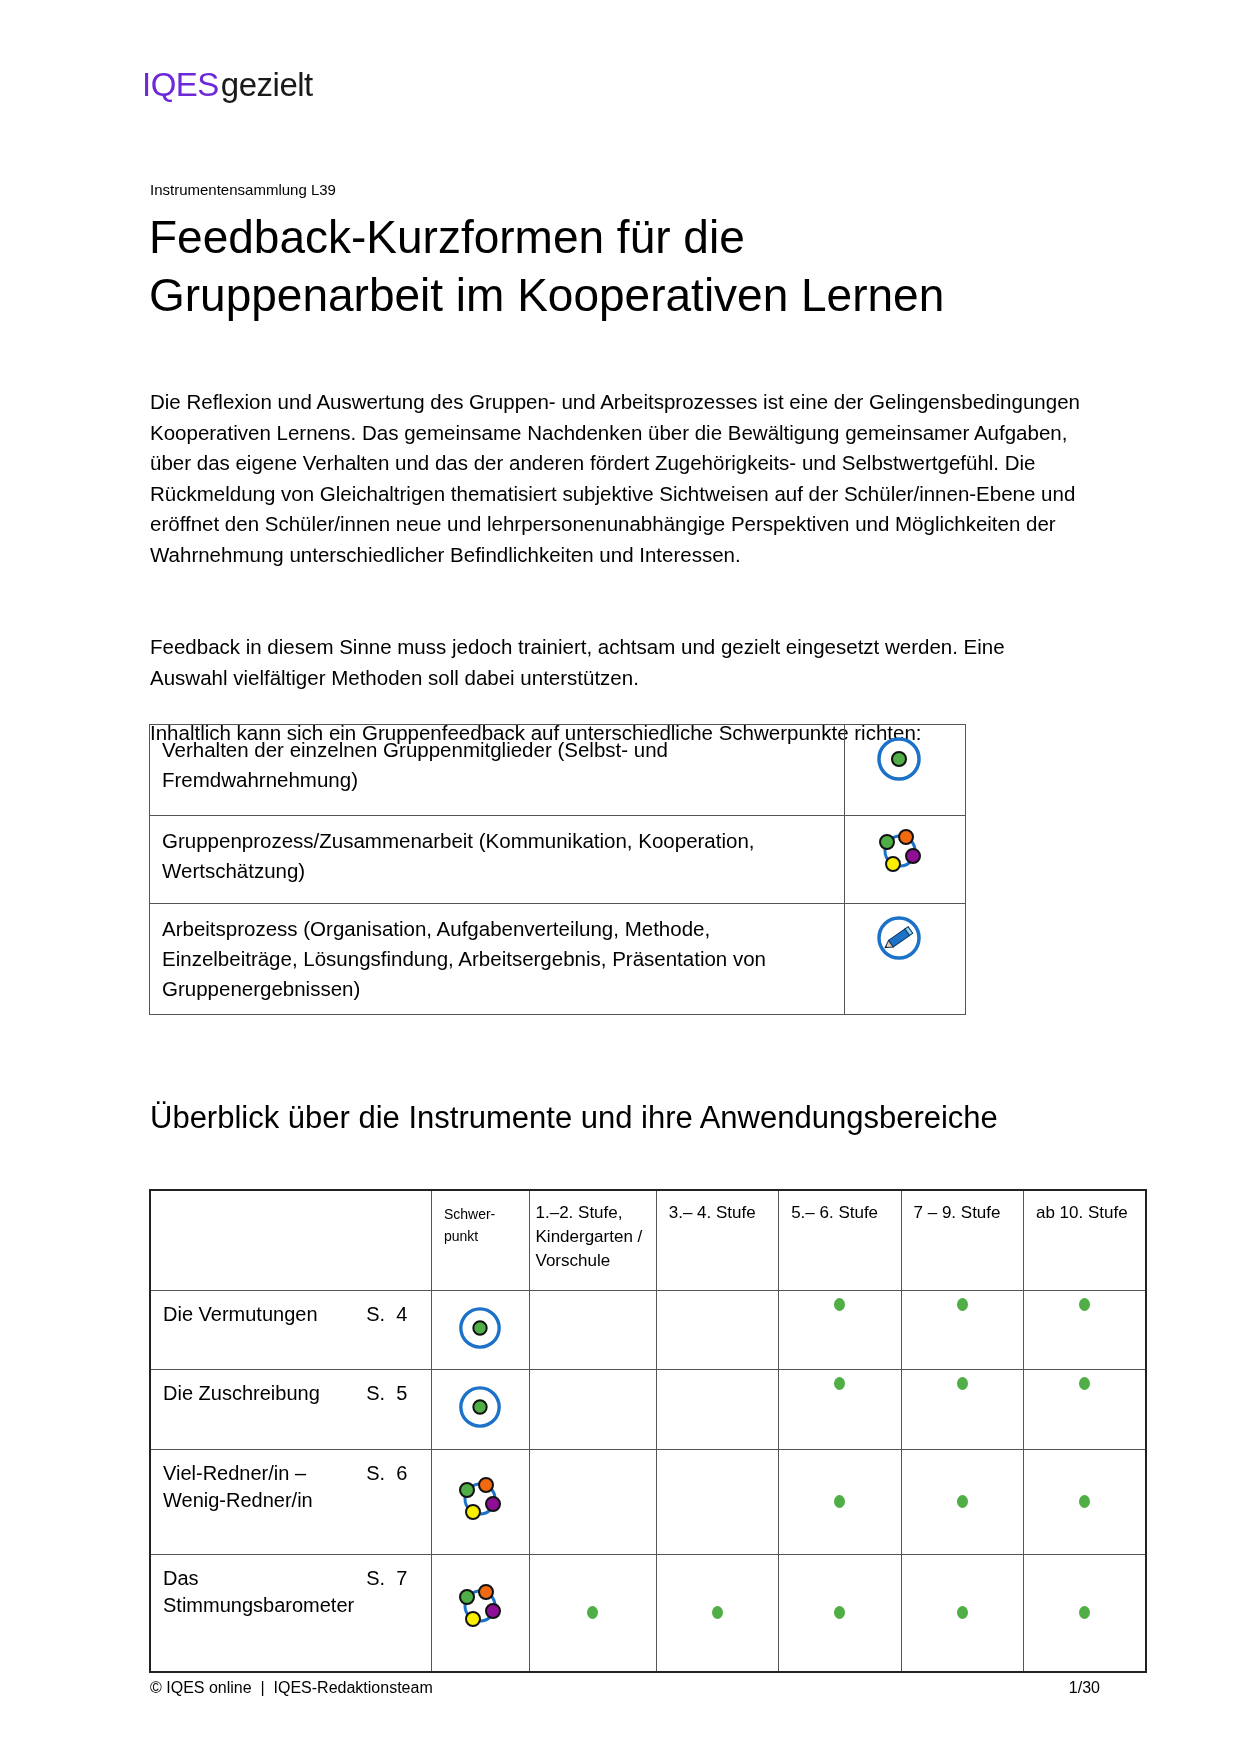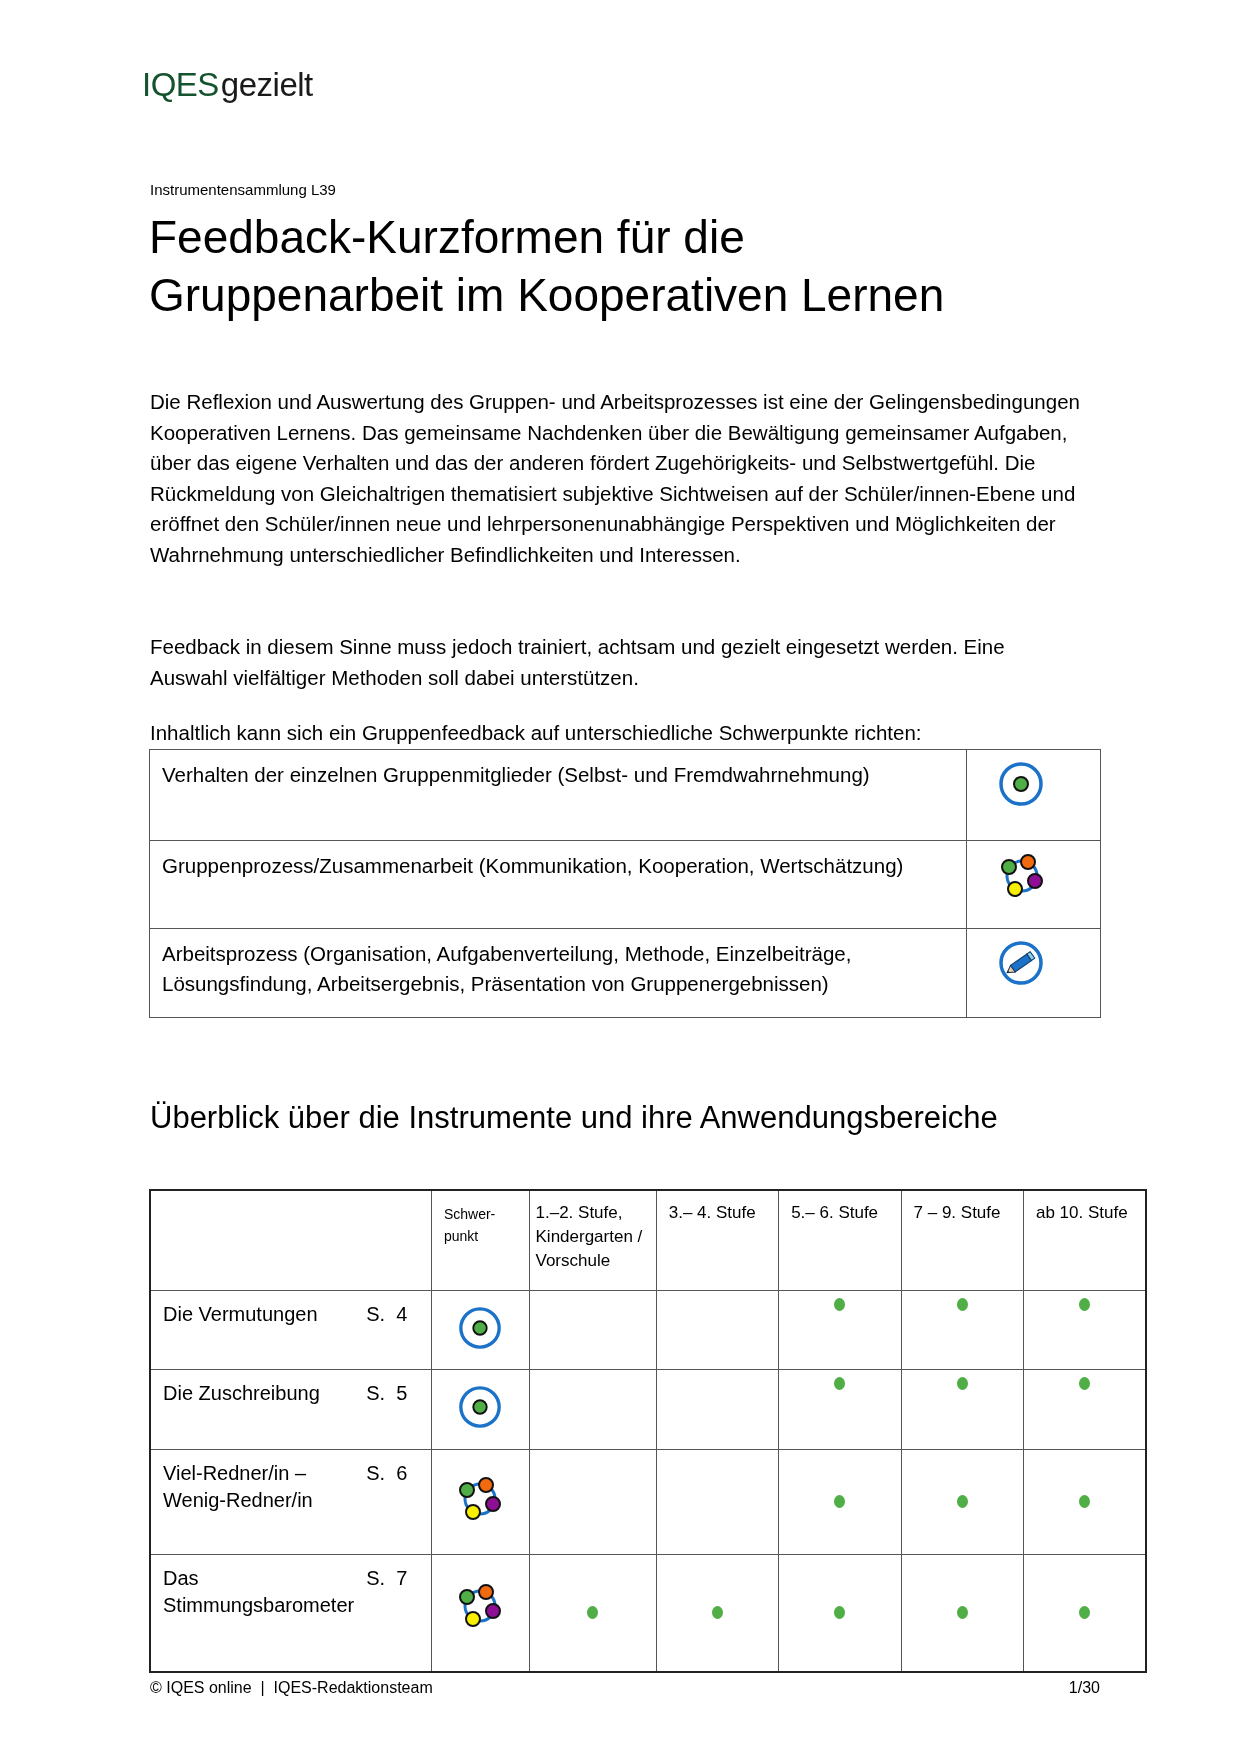--- a/index.html
+++ b/index.html
@@ -1,28 +1,28 @@
 <!DOCTYPE html>
 <html><head>
 <meta charset="utf-8">
 <style>
   * { box-sizing: border-box; margin: 0; padding: 0; }
   html, body { width: 1240px; height: 1754px; background: #ffffff; overflow: hidden; }
   body { position: relative; font-family: "Liberation Sans", sans-serif; color: #000; }
   .logo { position: absolute; left: 142px; top: 66px; font-size: 33px; letter-spacing: -0.5px; font-family: "Liberation Sans", sans-serif; }
-  .logo .a { color: #14532d; }
+  .logo .a { color: #6d28d9; }
   .logo .b { color: #1a1a1a; margin-left: 2px; }
   .series { position: absolute; left: 150px; top: 181px; font-size: 15px; }
   .title { position: absolute; left: 149px; top: 208px; font-size: 46px; line-height: 58px; font-weight: normal; }
   .para { position: absolute; left: 150px; width: 960px; font-size: 20.5px; line-height: 30.5px; }
   .p1 { top: 387px; }
   .p2 { top: 632px; }
   .p3 { top: 718px; }
   table { border-collapse: collapse; position: absolute; }
-  .t1 { left: 149px; top: 749px; width: 952px; }
+  .t1 { left: 149px; top: 724px; width: 817px; }
   .t1 td { border: 1.5px solid #555; font-size: 20.5px; line-height: 30px; vertical-align: top; padding: 10px 12px 10px 12px; }
   .t1 td.txt { width: 818px; }
   .t1 td.ico { width: 134px; text-align: left; padding: 10px 0 0 30px; }
   .t1 tr.r1 td { height: 91px; }
   .t1 tr.r2 td { height: 88px; }
   .t1 tr.r3 td { height: 89px; }
   .h2 { position: absolute; left: 150px; top: 1100px; font-size: 31px; font-weight: normal; }
   .t2 { left: 149px; top: 1189px; width: 998px; border: 2.5px solid #222; }
   .t2 td { border: 1.5px solid #555; vertical-align: top; font-size: 20px; line-height: 27px; }
   .t2 .head td { height: 100px; padding: 10px 10px 0 12px; font-size: 17px; line-height: 24px; }

